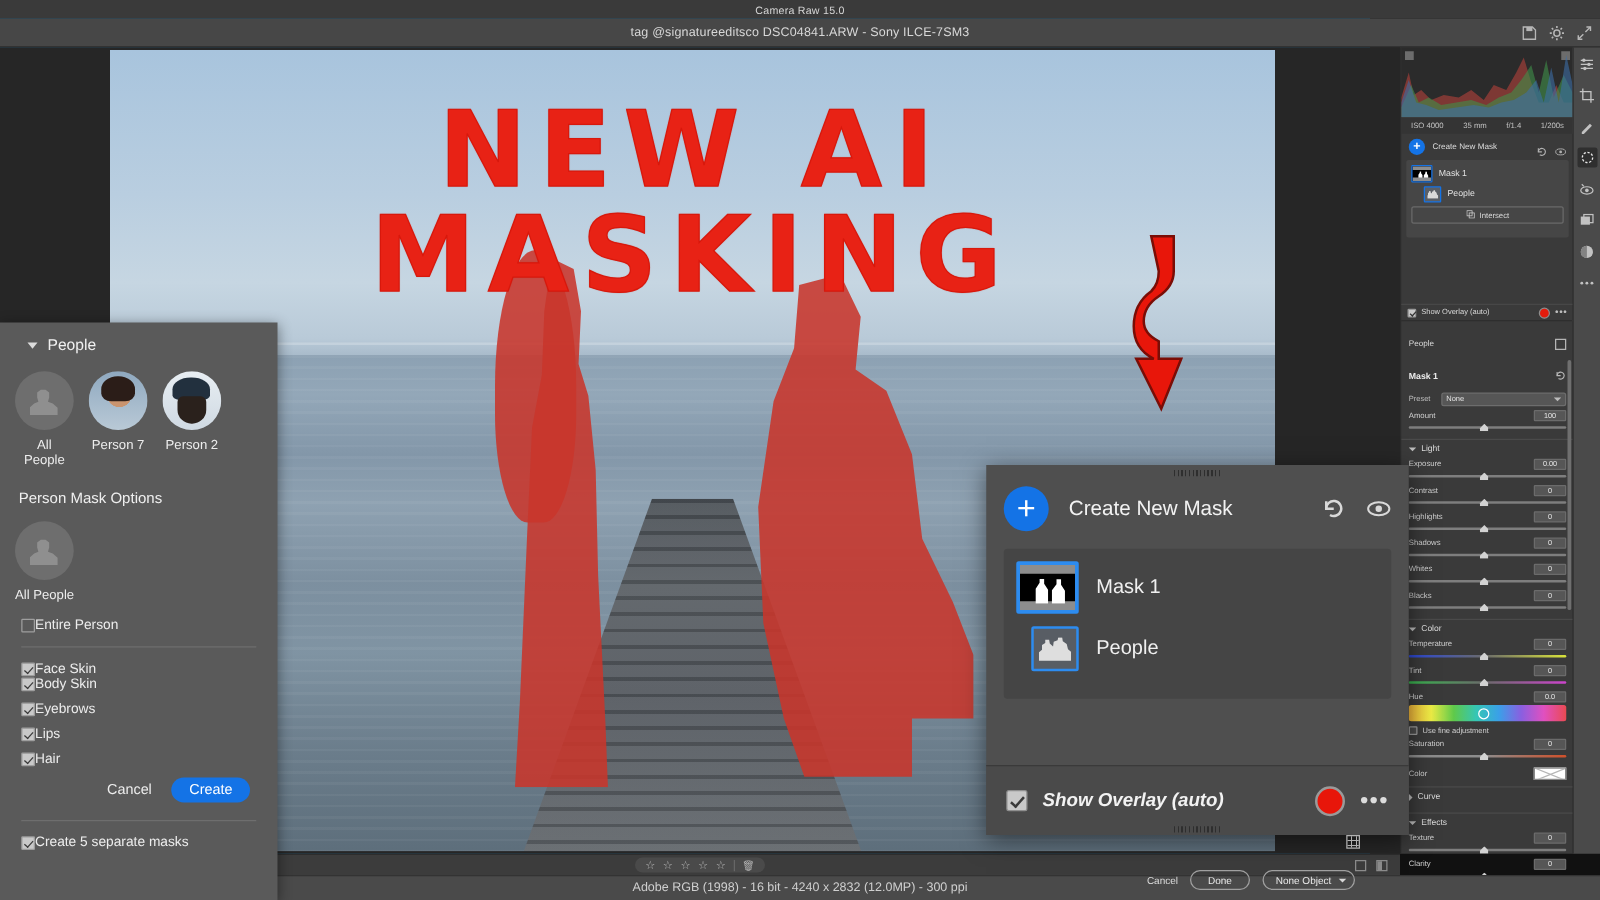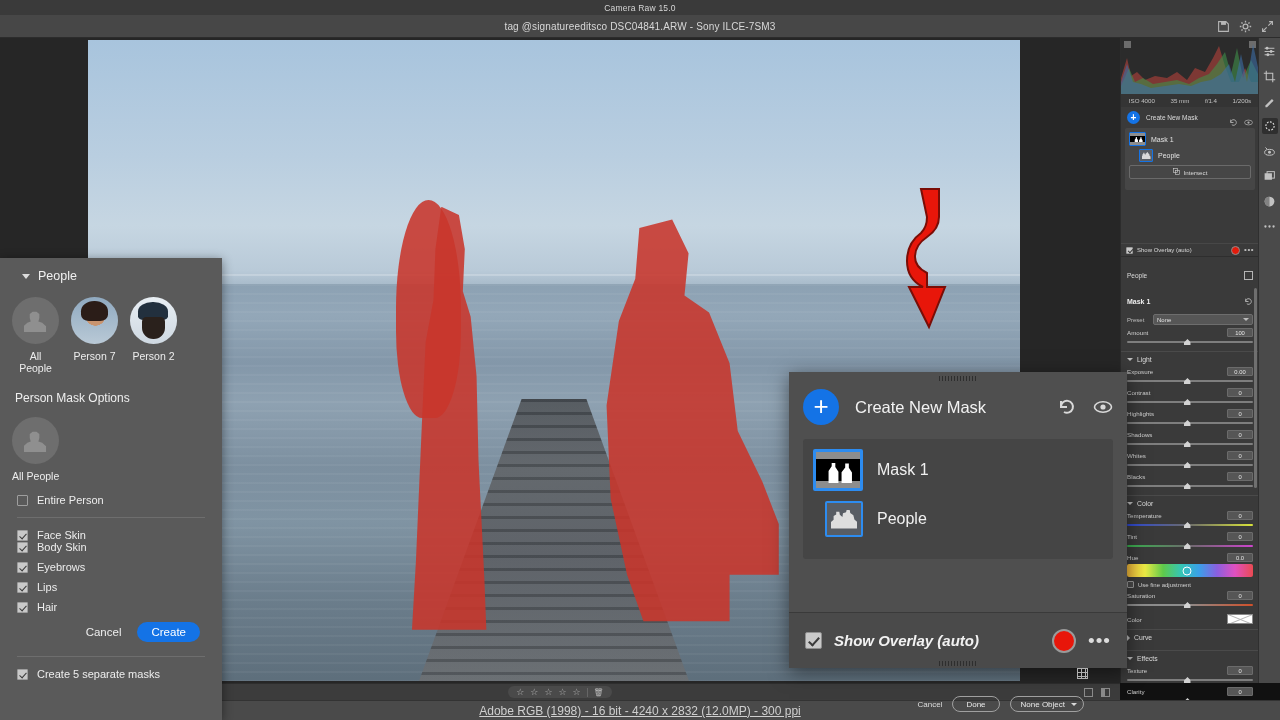--- a/index.html
+++ b/index.html
@@ -60,21 +60,21 @@
     display:flex;align-items:center;justify-content:center;border-top:1px solid #2d2d2d;}
   .ratingpill{display:flex;align-items:center;gap:6px;background:#4a4a4a;border-radius:9px;padding:1px 8px;}
   .star{font-size:9px;color:#b9b9b9;}
   .trash{font-size:8px;color:#b9b9b9;border-left:1px solid #666;padding-left:6px;}
   .ratingbar .rb-right{position:absolute;right:10px;display:flex;gap:8px;align-items:center;}
   .sq{width:9px;height:9px;border:1px solid #9a9a9a;opacity:.85;}
   .sq.split{background:linear-gradient(90deg,#9a9a9a 0 50%, transparent 50% 100%);}
 
   .statusbar{position:absolute;left:0;top:700px;width:1280px;height:20px;background:#4a4a4a;
     display:flex;align-items:center;justify-content:center;border-top:1px solid #333;}
-  .statusbar .link{font-size:12px;color:#cfcfcf;text-decoration:underline;}
+  .statusbar .link{font-size:10px;color:#cfcfcf;}
 
   
   .rightpanel{position:absolute;left:1120px;top:38px;width:138px;height:645px;background:#3a3a3a;
     border-left:1px solid #2c2c2c;}
   .histo{position:absolute;left:0;top:0;width:138px;height:56px;background:#2b2b2b;}
   .clip{position:absolute;top:3px;width:7px;height:7px;background:#6c6c6c;}
   .clip.l{left:3px;} .clip.r{right:3px;}
   .exif{position:absolute;left:0;top:56px;width:138px;height:13px;background:#343434;
     display:flex;align-items:center;justify-content:space-around;}
   .exif span{font-size:6.2px;color:#c2c2c2;}
@@ -172,21 +172,21 @@
     radial-gradient(circle at 52% 40%, #c9946f 0 26%, rgba(0,0,0,0) 27%),
     linear-gradient(#8fa9c0,#b9c9d6);}
   .av1::after{content:"";position:absolute;left:22%;top:8%;width:56%;height:44%;background:#2b1d18;border-radius:50% 50% 30% 30%;}
   .av2{position:absolute;inset:0;background:linear-gradient(#e8eef3,#cfd9e2);}
   .av2::before{content:"";position:absolute;left:18%;top:10%;width:62%;height:40%;background:#22303e;border-radius:50% 50% 20% 20%;}
   .av2::after{content:"";position:absolute;left:26%;top:42%;width:48%;height:48%;background:#2a211c;border-radius:20% 20% 50% 50%;}
   .lp-sub{font-size:12px;color:#efefef;padding:17px 0 0 15px;}
   .lp-allp{padding:12px 0 0 12px;}
   .lp-allp .circ{width:47px;height:47px;border-radius:50%;background:#6e6e6e;position:relative;overflow:hidden;}
   .lp-allp .name{font-size:10.5px;color:#ededed;margin-top:6px;}
-  .lp-chk{display:flex;align-items:center;gap:9px;padding-left:17px;}
+  .lp-chk{display:flex;align-items:center;gap:0;padding-left:17px;}
   .lp-chk .bx{width:11px;height:11px;border:1px solid #9e9e9e;background:#5a5a5a;border-radius:1px;position:relative;}
   .lp-chk .bx.on{background:#c9c9c9;}
   .lp-chk .bx.on::after{content:"";position:absolute;left:2.5px;top:1px;width:3px;height:6px;border:solid #3a3a3a;border-width:0 1.8px 1.8px 0;transform:rotate(42deg);}
   .lp-chk .t{font-size:11px;color:#ededed;}
   .hr{height:1px;background:#6e6e6e;margin:11px 17px;}
   .lp-btns{display:flex;align-items:center;justify-content:flex-end;gap:16px;padding:9px 22px 0 0;}
   .btn-cancel{font-size:11.5px;color:#ededed;background:none;border:none;cursor:pointer;font-family:inherit;}
   .btn-create{font-size:11.5px;color:#fff;background:#1473e6;border:none;border-radius:11px;padding:4px 14px;cursor:pointer;font-family:inherit;}
 
   
@@ -278,20 +278,21 @@
     <div class="photo">
       <div class="sky"></div>
       <div class="water"></div>
       <div class="waterlines"></div>
       <div class="horizon"></div>
       <div class="pier"></div>
       <div class="pierlines"></div>
       <div class="sil hair"></div>
       <div class="sil woman"></div>
       <div class="sil man"></div>
+      <div class="bigtext">NEW AI MASKING</div>
       <svg class="arrow" viewBox="0 0 60 150">
         <path d="M22 2 L40 2 L40 30 Q40 42 28 50 Q16 58 16 70 Q16 80 28 86 L28 100 L46 100 L30 140 L10 100 L24 100 Q8 92 8 74 Q8 56 22 46 Q28 40 28 30 Z" fill="#e8160a" stroke="#7a0d06" stroke-width="2"></path>
       </svg>
     </div>
   </div>
 
   <div class="ratingbar">
     <div class="ratingpill">
       <span class="star">☆</span>
       <span class="star">☆</span>

